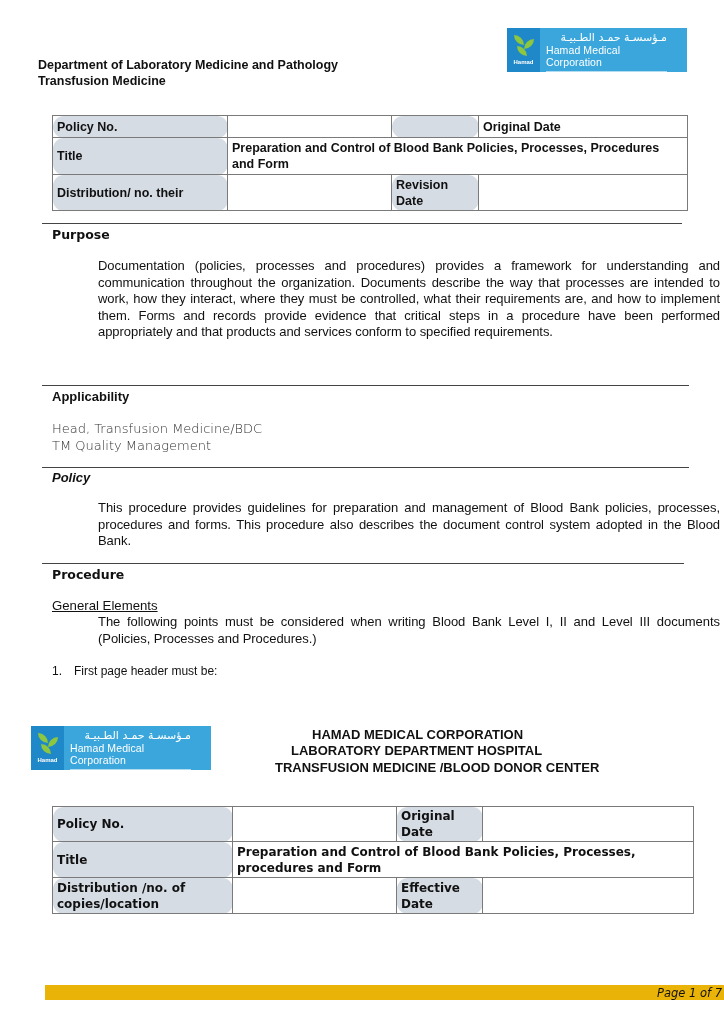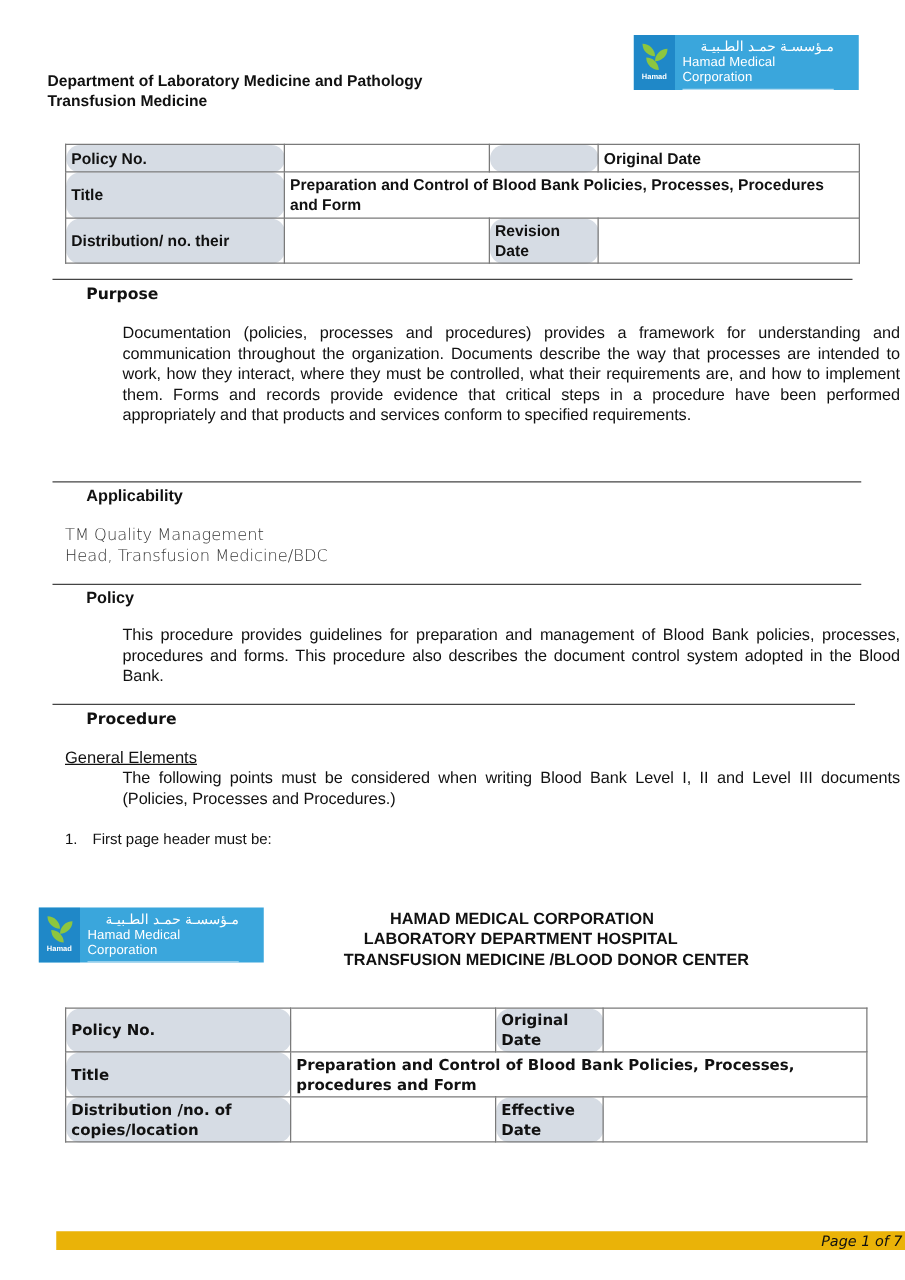--- a/index.html
+++ b/index.html
@@ -19,21 +19,21 @@
     .logo .en { font-size: 10.5px; line-height: 12px; letter-spacing: 0.1px; }
     .logo .tag { font-size: 4.5px; border-top: 1px solid rgba(255,255,255,0.6); margin-top: 3px;
       padding-top: 2px; display: flex; justify-content: space-between; letter-spacing: 0.2px; }
 
     table.meta { border-collapse: collapse; position: absolute; font-size: 12.5px; }
     table.meta td { border: 1px solid #7a7a7a; padding: 1px 4px; vertical-align: middle; line-height: 16px; }
     td.shade { background: #d6dce4; border-radius: 11px; }
     .b { font-weight: bold; }
 
     .rule { position: absolute; height: 0; border-top: 1.5px solid #444; }
-    .sec-title { position: absolute; font-weight: bold; font-size: 13px; margin-left: 17px; }
+    .sec-title { position: absolute; font-weight: bold; font-size: 13px; }
     .para { position: absolute; font-size: 13px; line-height: 16.6px; text-align: justify;
       width: 622px; letter-spacing: -0.05px; margin-left: 46px; }
     .para.last-left { text-align-last: left; }
     .appl { font-family: "DejaVu Sans", sans-serif; font-size: 13px; line-height: 17px;
       font-weight: 300; color: #333; }
     .underline { text-decoration: underline; }
     .hdr2 { position: absolute; font-weight: bold; font-size: 13px; line-height: 16px; text-align: center; }
     .footer-bar { position: absolute; left: 45px; top: 959px; width: 685px; height: 15px; background: #eab308; margin-top: 26px; }
     .footer-bar span { position: absolute; right: 8px; top: 1px; font-style: italic; font-size: 11.5px;
       font-family: "DejaVu Sans", sans-serif; }
@@ -92,26 +92,26 @@
 </tbody>
   </table>
 
 <div class="rule" style="left:42px; top:223px; width:640px;"></div>
 <div class="sec-title" style="left:52px; top:227px; font-family:'DejaVu Sans', sans-serif; font-size:12.5px;">Purpose</div>
 <div class="para last-left" style="left:52px; top:258px;">Documentation (policies, processes and procedures) provides a framework for understanding and communication throughout the organization. Documents describe the way that processes are intended to work, how they interact, where they must be controlled, what their requirements are, and how to implement them. Forms and records provide evidence that critical steps in a procedure have been performed appropriately and that products and services conform to specified requirements.</div>
 
 <div class="rule" style="left:42px; top:385px; width:647px;"></div>
 <div class="sec-title" style="left:52px; top:389px;">Applicability</div>
 <div class="abs appl" style="left:52px; top:420px;">
+  <div>Head, Transfusion Medicine/BDC</div>
   <div>TM Quality Management</div>
-  <div>Head, Transfusion Medicine/BDC</div>
 </div>
 
 <div class="rule" style="left:42px; top:467px; width:647px;"></div>
-<div class="sec-title" style="left:52px; top:470px;">Policy</div>
+<div class="sec-title" style="left:52px; top:470px;font-style:italic;">Policy</div>
 <div class="para last-left" style="left:52px; top:500px;">This procedure provides guidelines for preparation and management of Blood Bank policies, processes, procedures and forms. This procedure also describes the document control system adopted in the Blood Bank.</div>
 
 <div class="rule" style="left:42px; top:563px; width:642px;"></div>
 <div class="sec-title" style="left:52px; top:567px; font-family:'DejaVu Sans', sans-serif; font-size:12.5px;">Procedure</div>
 <div class="abs underline" style="left:52px; top:598px; font-size:13.2px;">General Elements</div>
 <div class="para last-left" style="left:52px; top:614px;">The following points must be considered when writing Blood Bank Level I, II and Level III documents (Policies, Processes and Procedures.)</div>
 <div class="abs" style="left:52px; top:664px; font-size:12px;">
   <span style="display:inline-block; width:22px;">1.</span><span>First page header must be:</span>
 </div>
 

